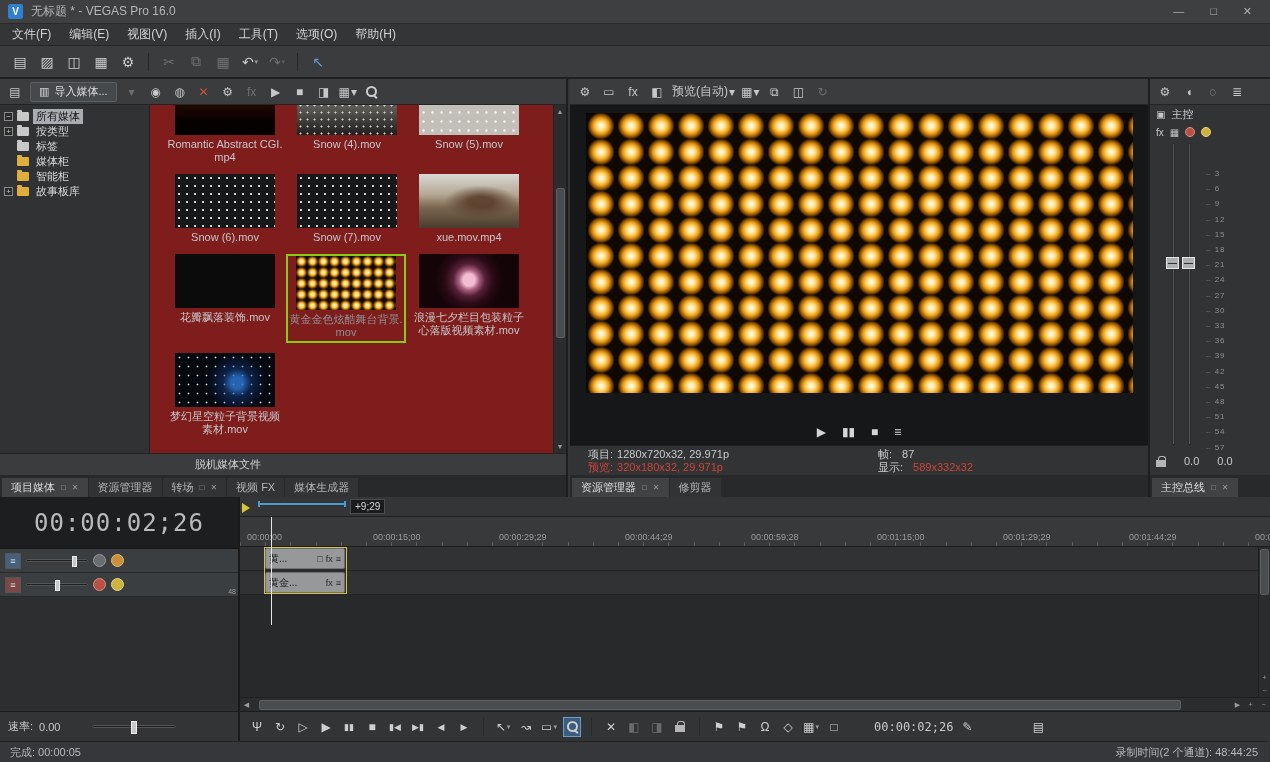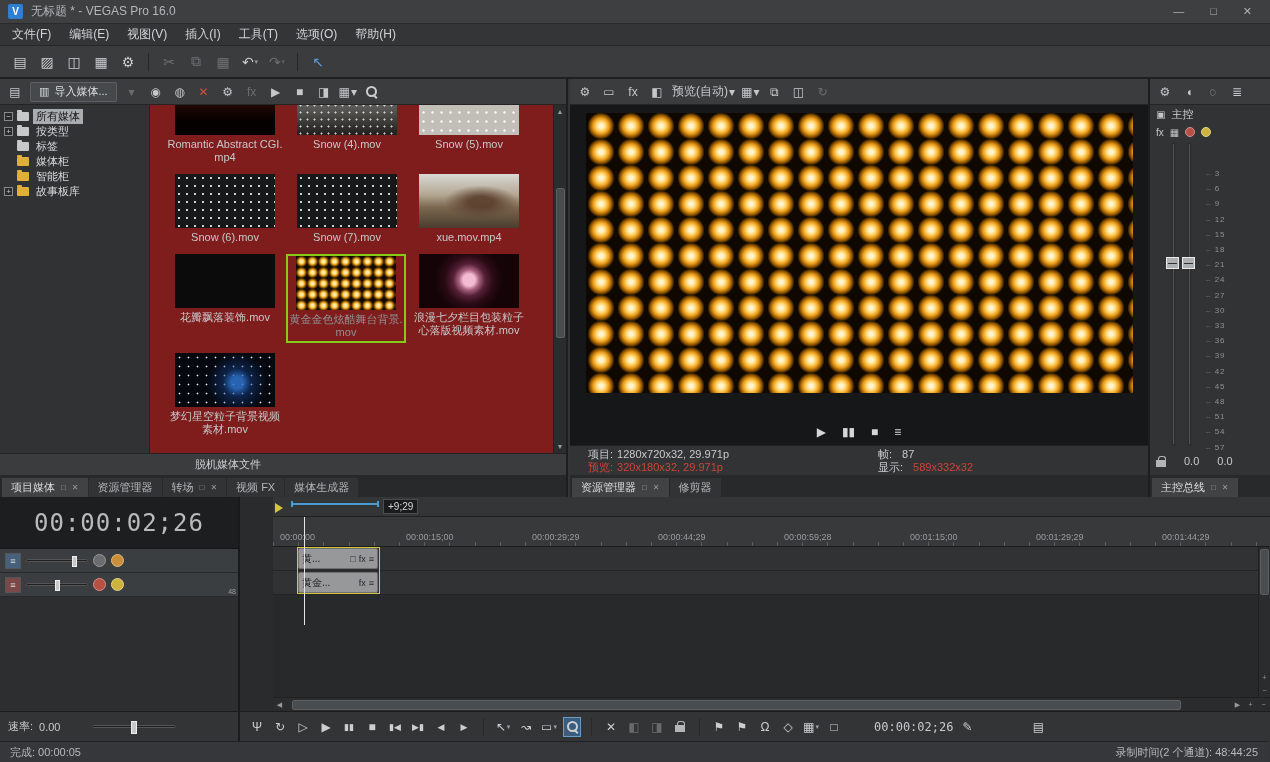--- a/index.html
+++ b/index.html
@@ -109,21 +109,21 @@
   .chip-red{background:#7c4747;}
   .hslider{position:relative;width:62px;height:3px;background:#1f1f1f;border:1px solid #555;border-radius:2px;flex:none;}
   .hthumb{position:absolute;top:-4px;width:5px;height:11px;background:#c8c8c8;border:1px solid #eee;}
   .circle{width:13px;height:13px;border-radius:50%;border:1px solid #999;background:#6a6d70;flex:none;}
   .c-orange{background:#c98f3a;border-color:#e0bb7d;}
   .c-red{background:#b85046;border-color:#d89088;}
   .c-yellow{background:#cdb23e;border-color:#e4d58b;}
   .meter-label{position:absolute;right:2px;bottom:1px;font-size:7px;color:#9a9b9d;}
   .tl-left-empty{flex:1;background:#2c2e30;}
 
-  .tl-right{flex:1;position:relative;display:flex;flex-direction:column;min-width:0;padding-left:33px;}
+  .tl-right{flex:1;position:relative;display:flex;flex-direction:column;min-width:0;}
   .mini-ruler{height:20px;background:#333537;border-bottom:1px solid #202020;position:relative;flex:none;}
   .loop-region{position:absolute;left:18px;top:6px;width:88px;height:2px;background:#4a9ad4;}
   .loop-region::before,.loop-region::after{content:"";position:absolute;top:-2px;width:2px;height:6px;background:#4a9ad4;}
   .loop-region::before{left:0;}
   .loop-region::after{right:0;}
   .sel-label{position:absolute;left:110px;top:2px;font-size:10px;background:#1a1b1d;border:1px solid #4c4c4c;color:#d4d5d7;padding:0 4px;line-height:13px;}
   .tri{position:absolute;left:2px;top:6px;width:0;height:0;border-left:8px solid #d8c63a;border-top:5px solid rgba(0,0,0,0);border-bottom:5px solid rgba(0,0,0,0);}
   .ruler{height:30px;background:#37393b;border-bottom:1px solid #1c1c1c;position:relative;flex:none;overflow:hidden;}
   .ruler::after{content:"";position:absolute;left:0;right:0;bottom:0;height:4px;background:repeating-linear-gradient(90deg,#5a5d5f 0 1px,rgba(0,0,0,0) 1px 25.2px);}
   .ruler-label{position:absolute;bottom:4px;font-size:9px;color:#9a9b9d;white-space:nowrap;}

